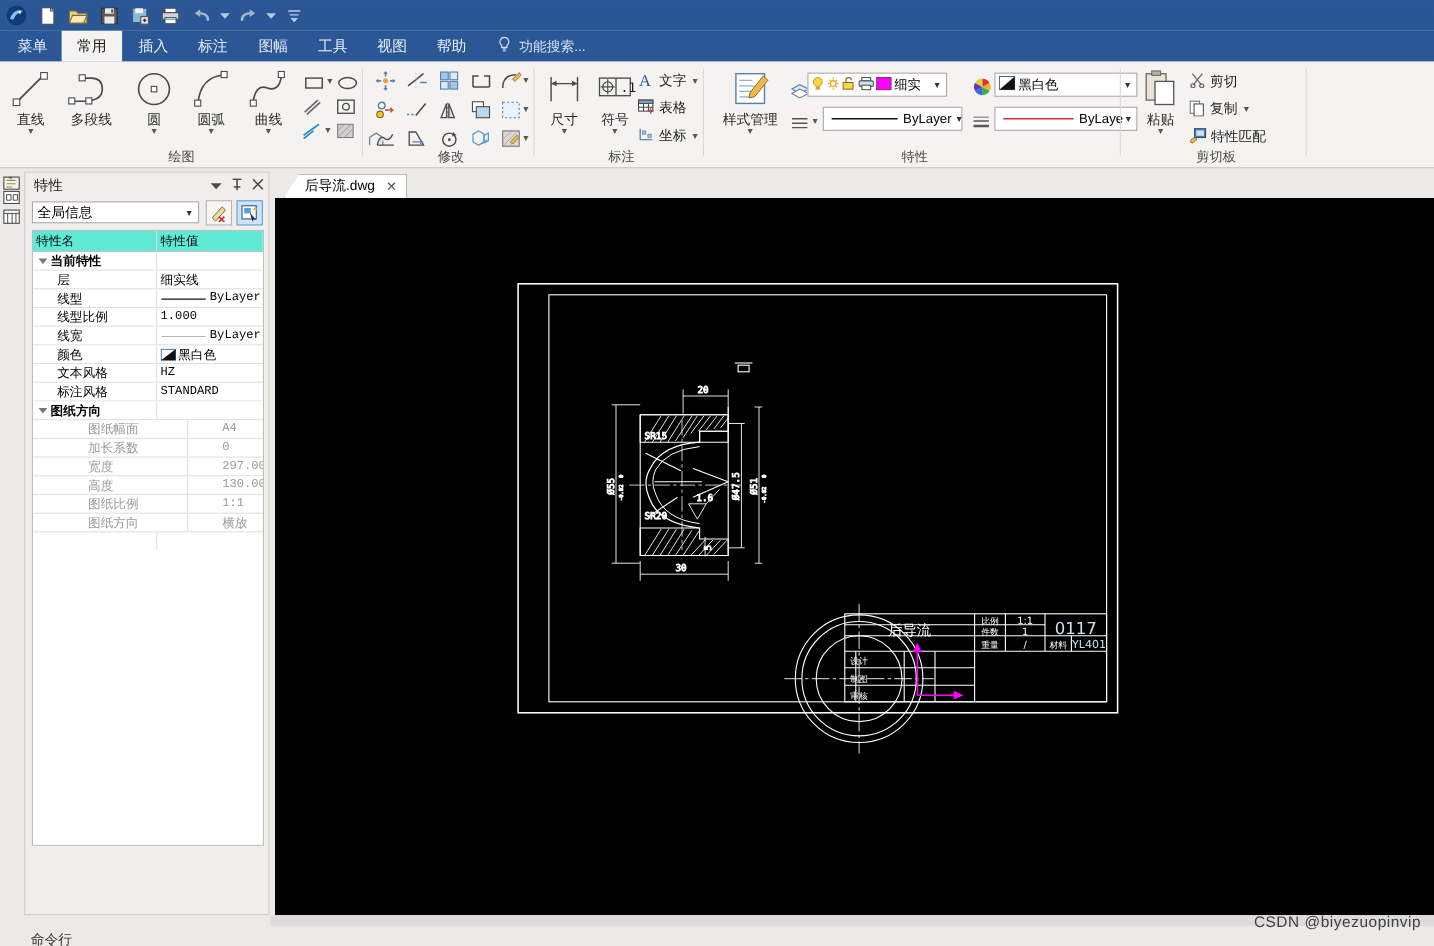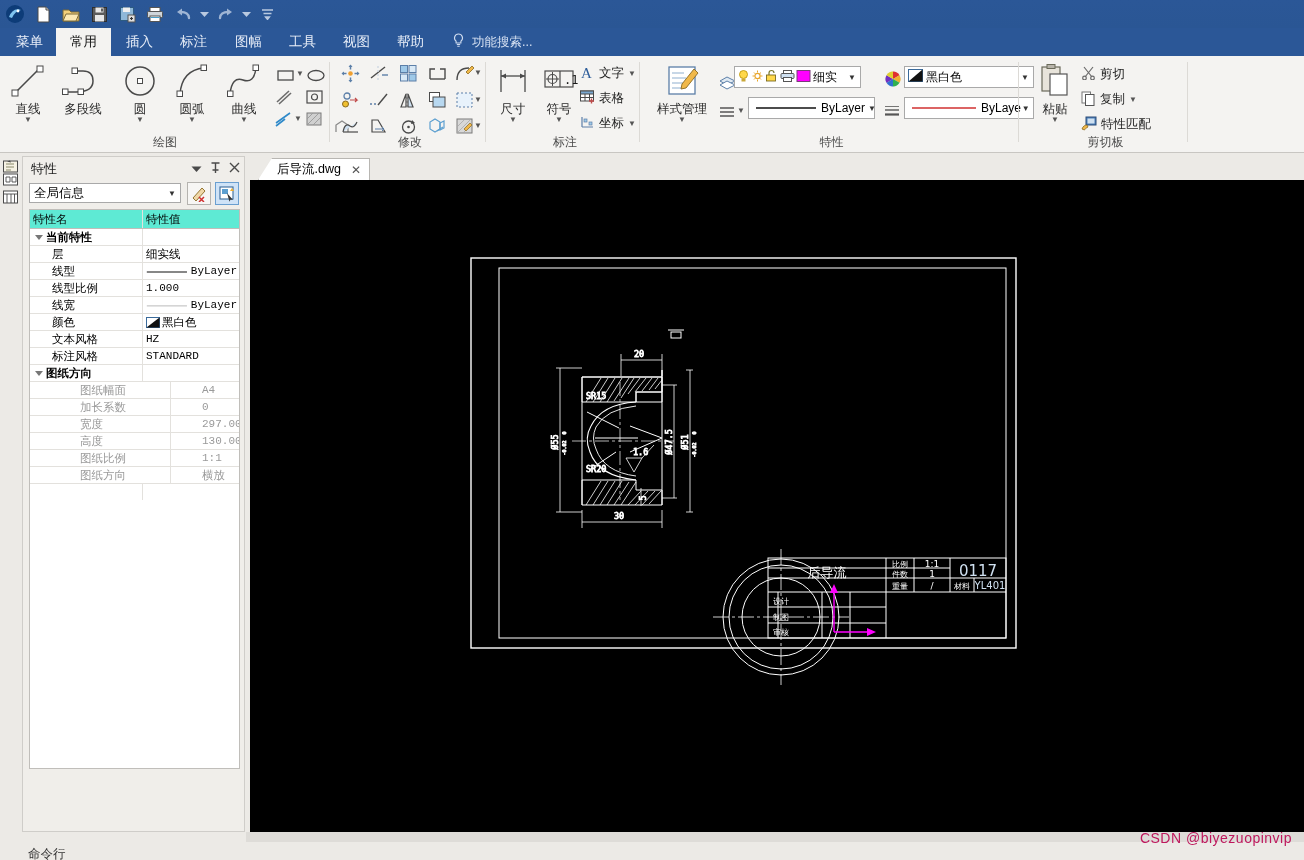--- a/index.html
+++ b/index.html
@@ -94,21 +94,21 @@
   .tabstrip{position:absolute;left:246px;top:822px;width:1058px;height:22px;background:#eceae6;
     border-top:1px solid #d4d2ce;}
   .navbtns{position:absolute;left:6px;top:3px;display:flex;gap:9px;color:#333;font-size:9px;align-items:center;}
   .sheettab{position:absolute;top:1px;height:21px;line-height:21px;padding:0 12px;font-size:12.5px;
     color:#1a1a1a;box-sizing:border-box;}
   .sheettab.act{background:#fff;border:1px solid #b8b6b2;border-bottom:none;font-weight:bold;
     clip-path:polygon(8px 0,100% 0,calc(100% - 8px) 100%,0 100%);}
   .sheettab.ina{clip-path:polygon(8px 0,100% 0,calc(100% - 8px) 100%,0 100%);border-right:1px solid #b8b6b2;}
   .statusbar{position:absolute;left:0;top:844px;width:1304px;height:16px;background:#eceae6;}
   .cmdlabel{position:absolute;left:28px;top:846px;font-size:12.5px;color:#333;}
-  .watermark{position:absolute;right:12px;top:830px;font-size:14px;color:#be185d;
+  .watermark{position:absolute;right:12px;top:830px;font-size:14px;color:#404040;
     letter-spacing:0.5px;}
   .hsep{position:absolute;left:246px;top:832px;width:1058px;height:10px;background:#dedcd8;}
 </style>
 </head>
 <body>
 
 <div id="app">
 
   <div class="titlebar">
     <div class="qat">

